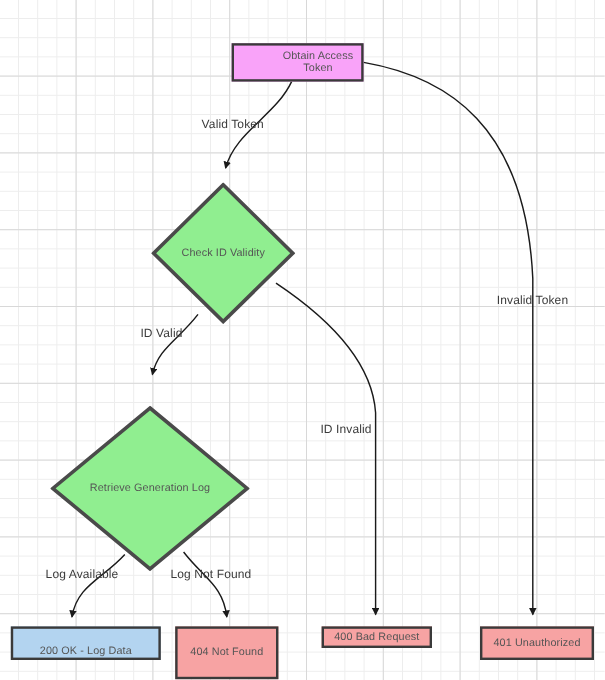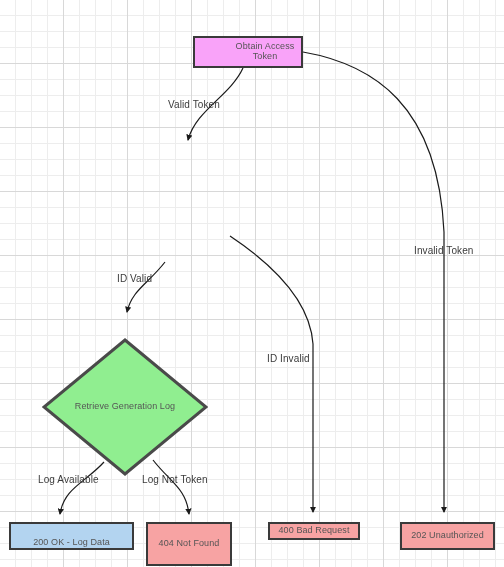--- a/index.html
+++ b/index.html
@@ -91,20 +91,26 @@
 
     <path d="M 104 462 C 86 482 64 488 60 514" fill="none" stroke="#1a1a1a" stroke-width="1.2" marker-end="url(#arrow)"></path>
 
     <path d="M 153 460 C 170 482 186 488 189 514" fill="none" stroke="#1a1a1a" stroke-width="1.2" marker-end="url(#arrow)"></path>
   </svg>
 
   <div class="node node-box" style="left:193px; top:36px; width:110px; height:32px; background:#f9a3f9; border-color:#3a3a3a;padding-left:34px;">
     <span>Obtain Access Token</span>
   </div>
 
+  <div class="node node-diamond" style="left:126px; top:152px; width:120px; height:118px;">
+    <svg class="diamond-shape" viewBox="0 0 120 118" preserveAspectRatio="none">
+      <polygon points="60,2 118,59 60,116 2,59" fill="#90ee90" stroke="#4a4a4a" stroke-width="3"></polygon>
+    </svg>
+    <span class="diamond-label">Check ID Validity</span>
+  </div>
 
   <div class="node node-diamond" style="left:42px; top:338px; width:166px; height:138px;">
     <svg class="diamond-shape" viewBox="0 0 166 138" preserveAspectRatio="none">
       <polygon points="83,2 164,69 83,136 2,69" fill="#90ee90" stroke="#4a4a4a" stroke-width="3"></polygon>
     </svg>
     <span class="diamond-label">Retrieve Generation Log</span>
   </div>
 
   <div class="node node-box" style="left:9px; top:522px; width:125px; height:28px; background:#b3d4f0; border-color:#3a3a3a;align-items:flex-end;">
     <span>200 OK - Log Data</span>
@@ -112,28 +118,28 @@
 
   <div class="node node-box" style="left:146px; top:522px; width:86px; height:44px; background:#f7a3a3; border-color:#3a3a3a;">
     <span>404 Not Found</span>
   </div>
 
   <div class="node node-box" style="left:268px; top:522px; width:92px; height:18px; background:#f7a3a3; border-color:#3a3a3a;">
     <span>400 Bad Request</span>
   </div>
 
   <div class="node node-box" style="left:400px; top:522px; width:95px; height:28px; background:#f7a3a3; border-color:#3a3a3a;">
-    <span>202 Unauthorized</span>
+    <span>401 Unauthorized</span>
   </div>
 
   <div class="edge-label" style="left:168px; top:99px;">Valid Token</div>
 
   <div class="edge-label" style="left:414px; top:245px;text-align:right;">Invalid Token</div>
 
   <div class="edge-label" style="left:117px; top:273px;">ID Valid</div>
 
   <div class="edge-label" style="left:267px; top:353px;">ID Invalid</div>
 
   <div class="edge-label" style="left:38px; top:474px;">Log Available</div>
 
-  <div class="edge-label" style="left:142px; top:474px;">Log Not Token</div>
+  <div class="edge-label" style="left:142px; top:474px;">Log Not Found</div>
 
 </div>
 
 </body></html>

